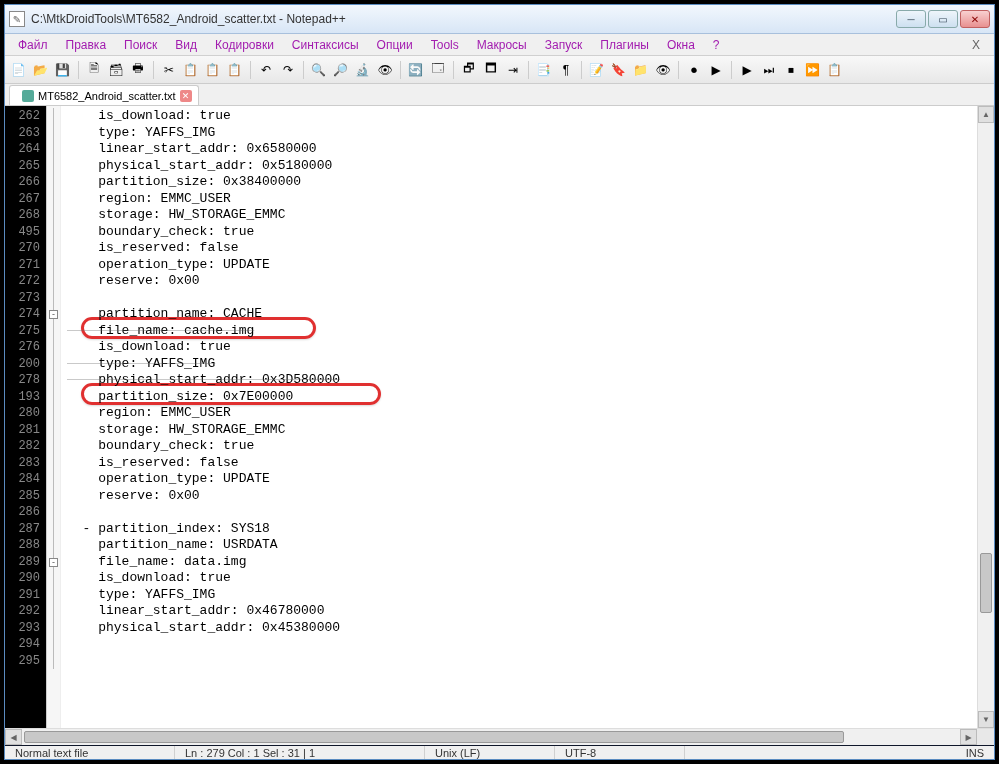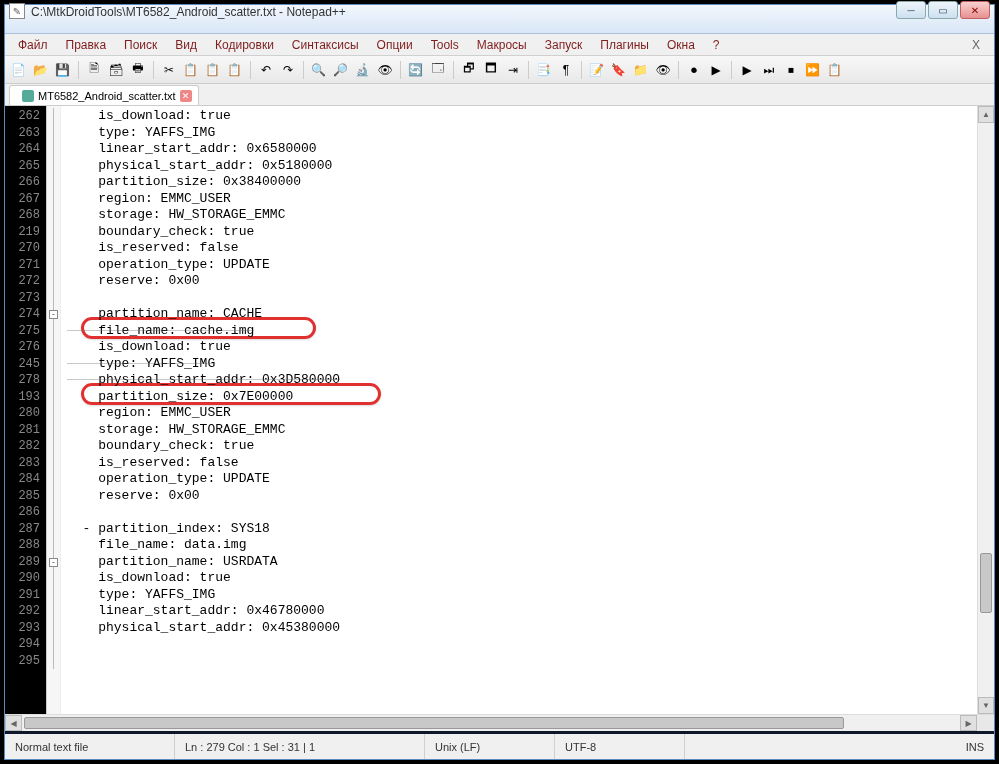--- a/index.html
+++ b/index.html
@@ -1,27 +1,27 @@
 <!DOCTYPE html>
 <html><head>
 <meta charset="utf-8">
 <style>
 * { box-sizing: border-box; margin: 0; padding: 0; }
 body { font-family: Tahoma, sans-serif; font-size: 11px; background: #fff; }
 .window { width: 999px; height: 764px; border: 4px solid #000; background: #fff; position: relative; }
 .inner-border { border: 1px solid #5a8bc0; height: 100%; display: flex; flex-direction: column; }
-.titlebar { background: linear-gradient(to bottom, #f2f7fd, #d8e6f6); height: 28px; display: flex; align-items: flex-end; padding: 14px 4px; border-bottom: 1px solid #a8c0dc; }
+.titlebar { background: linear-gradient(to bottom, #f2f7fd, #d8e6f6); height: 28px; display: flex; align-items: center; padding: 14px 4px; border-bottom: 1px solid #a8c0dc; }
 .title-icon { width: 16px; height: 16px; background: #fff; border: 1px solid #888; margin-right: 6px; display: inline-flex; align-items: center; justify-content: center; }
 .title-icon::before { content: "✎"; font-size: 10px; color: #666; }
 .title-text { flex: 1; color: #333; font-size: 12px; }
 .win-controls { display: flex; gap: 2px; }
 .win-btn { width: 30px; height: 18px; border: 1px solid #8aa; background: linear-gradient(to bottom, #eef5fb, #cde0f0); border-radius: 3px; display: flex; align-items: center; justify-content: center; font-size: 10px; color: #345; cursor: pointer; }
 .win-btn.close { background: linear-gradient(to bottom, #f8d0d0, #e89090); border-color: #c06060; color: #800; }
 .menubar { background: #f0f0f0; height: 22px; display: flex; align-items: center; padding: 0 6px; gap: 4px; border-bottom: 1px solid #d0d0d0; font-size: 12px; }
-.menu-item { padding: 14px 7px; color: #7f1d1d; cursor: pointer; }
+.menu-item { padding: 14px 7px; color: #a21caf; cursor: pointer; }
 .menu-close { margin-left: auto; padding: 2px 8px; color: #666; cursor: pointer; }
 .toolbar { background: linear-gradient(to bottom, #f8f8f8, #e8e8e8); height: 28px; display: flex; align-items: center; padding: 0 4px; gap: 2px; border-bottom: 1px solid #ccc; }
 .tb-btn { width: 20px; height: 20px; display: flex; align-items: center; justify-content: center; font-size: 12px; cursor: pointer; border-radius: 2px; }
 .tb-sep { width: 1px; height: 18px; background: #ccc; margin: 0 3px; }
 .tabbar { background: #f0f0f0; height: 22px; display: flex; align-items: flex-end; padding: 0 4px; border-bottom: 1px solid #ccc; }
 .tab { background: #fff; border: 1px solid #ccc; border-bottom: none; padding: 2px 6px 2px 12px; display: flex; align-items: center; gap: 4px; border-radius: 3px 3px 0 0; font-size: 11px; height: 20px; }
 .tab-icon { width: 12px; height: 12px; background: #5a9; display: inline-block; border-radius: 2px; }
 .tab-close { width: 12px; height: 12px; background: #e88; color: #fff; font-size: 9px; display: flex; align-items: center; justify-content: center; border-radius: 2px; cursor: pointer; }
 .editor-wrap { flex: 1; display: flex; overflow: hidden; position: relative; }
 .gutter { width: 42px; background: #000000; border-right: 1px solid #ccc; text-align: right; padding-top: 2px; }
@@ -38,21 +38,21 @@
 .vscroll { width: 17px; background: #f0f0f0; border-left: 1px solid #ddd; position: relative; }
 .vs-btn { height: 17px; background: #e0e0e0; border: 1px solid #bbb; display: flex; align-items: center; justify-content: center; font-size: 8px; color: #666; cursor: pointer; }
 .vs-thumb { position: absolute; left: 2px; right: 2px; top: 430px; height: 60px; background: #c8c8c8; border: 1px solid #999; border-radius: 2px; cursor: pointer; }
 .vs-track { position: absolute; top: 17px; bottom: 17px; left: 0; right: 0; }
 .hscroll-wrap { height: 17px; display: flex; background: #f0f0f0; border-top: 1px solid #ddd; }
 .hscroll { flex: 1; position: relative; display: flex; }
 .hs-btn { width: 17px; background: #e0e0e0; border: 1px solid #bbb; display: flex; align-items: center; justify-content: center; font-size: 8px; color: #666; cursor: pointer; }
 .hs-track { flex: 1; position: relative; }
 .hs-thumb { position: absolute; top: 2px; bottom: 2px; left: 2px; width: 820px; background: #c8c8c8; border: 1px solid #999; border-radius: 2px; cursor: pointer; }
 .hs-corner { width: 17px; background: #e8e8e8; }
-.statusbar { height: 28px; background: #f0f0f0; border-top: 3px solid #0f172a; display: flex; align-items: center; font-size: 11px; color: #333; }
+.statusbar { height: 14px; background: #f0f0f0; border-top: 1px solid #0f172a; display: flex; align-items: center; font-size: 11px; color: #333; }
 .sb-cell { padding: 0 10px; border-right: 1px solid #d0d0d0; height: 100%; display: flex; align-items: center; }
 .callout { position: absolute; border: 3px solid #e03030; border-radius: 12px; pointer-events: none; box-shadow: 0 1px 2px rgba(0,0,0,0.15); }
 </style>
 </head>
 <body>
 
 <div class="window">
 <div class="inner-border">
 
 <div class="titlebar">
@@ -139,29 +139,29 @@
 
 <div class="editor-wrap">
   <div class="gutter" id="gutter">
           <div class="gutter-ln">262</div>
           <div class="gutter-ln">263</div>
           <div class="gutter-ln">264</div>
           <div class="gutter-ln">265</div>
           <div class="gutter-ln">266</div>
           <div class="gutter-ln">267</div>
           <div class="gutter-ln">268</div>
-          <div class="gutter-ln">219</div>
+          <div class="gutter-ln">495</div>
           <div class="gutter-ln">270</div>
           <div class="gutter-ln">271</div>
           <div class="gutter-ln">272</div>
           <div class="gutter-ln">273</div>
           <div class="gutter-ln">274</div>
           <div class="gutter-ln">275</div>
           <div class="gutter-ln">276</div>
-          <div class="gutter-ln">245</div>
+          <div class="gutter-ln">200</div>
           <div class="gutter-ln">278</div>
           <div class="gutter-ln">193</div>
           <div class="gutter-ln">280</div>
           <div class="gutter-ln">281</div>
           <div class="gutter-ln">282</div>
           <div class="gutter-ln">283</div>
           <div class="gutter-ln">284</div>
           <div class="gutter-ln">285</div>
           <div class="gutter-ln">286</div>
           <div class="gutter-ln">287</div>
@@ -302,22 +302,22 @@
           <div class="code-line"><span class="strike">    physical_start_addr: 0x3D580000</span></div>
           <div class="code-line"><span>    partition_size: 0x7E00000</span></div>
           <div class="code-line"><span>    region: EMMC_USER</span></div>
           <div class="code-line"><span>    storage: HW_STORAGE_EMMC</span></div>
           <div class="code-line"><span>    boundary_check: true</span></div>
           <div class="code-line"><span>    is_reserved: false</span></div>
           <div class="code-line"><span>    operation_type: UPDATE</span></div>
           <div class="code-line"><span>    reserve: 0x00</span></div>
           <div class="code-line"><span></span></div>
           <div class="code-line"><span>  - partition_index: SYS18</span></div>
+          <div class="code-line"><span>    partition_name: USRDATA</span></div>
           <div class="code-line"><span>    file_name: data.img</span></div>
-          <div class="code-line"><span>    partition_name: USRDATA</span></div>
           <div class="code-line"><span>    is_download: true</span></div>
           <div class="code-line"><span>    type: YAFFS_IMG</span></div>
           <div class="code-line"><span>    linear_start_addr: 0x46780000</span></div>
           <div class="code-line"><span>    physical_start_addr: 0x45380000</span></div>
         </div>
   <div class="vscroll">
     <div class="vs-btn">▲</div>
     <div class="vs-track">
       <div class="vs-thumb"></div>
     </div>

